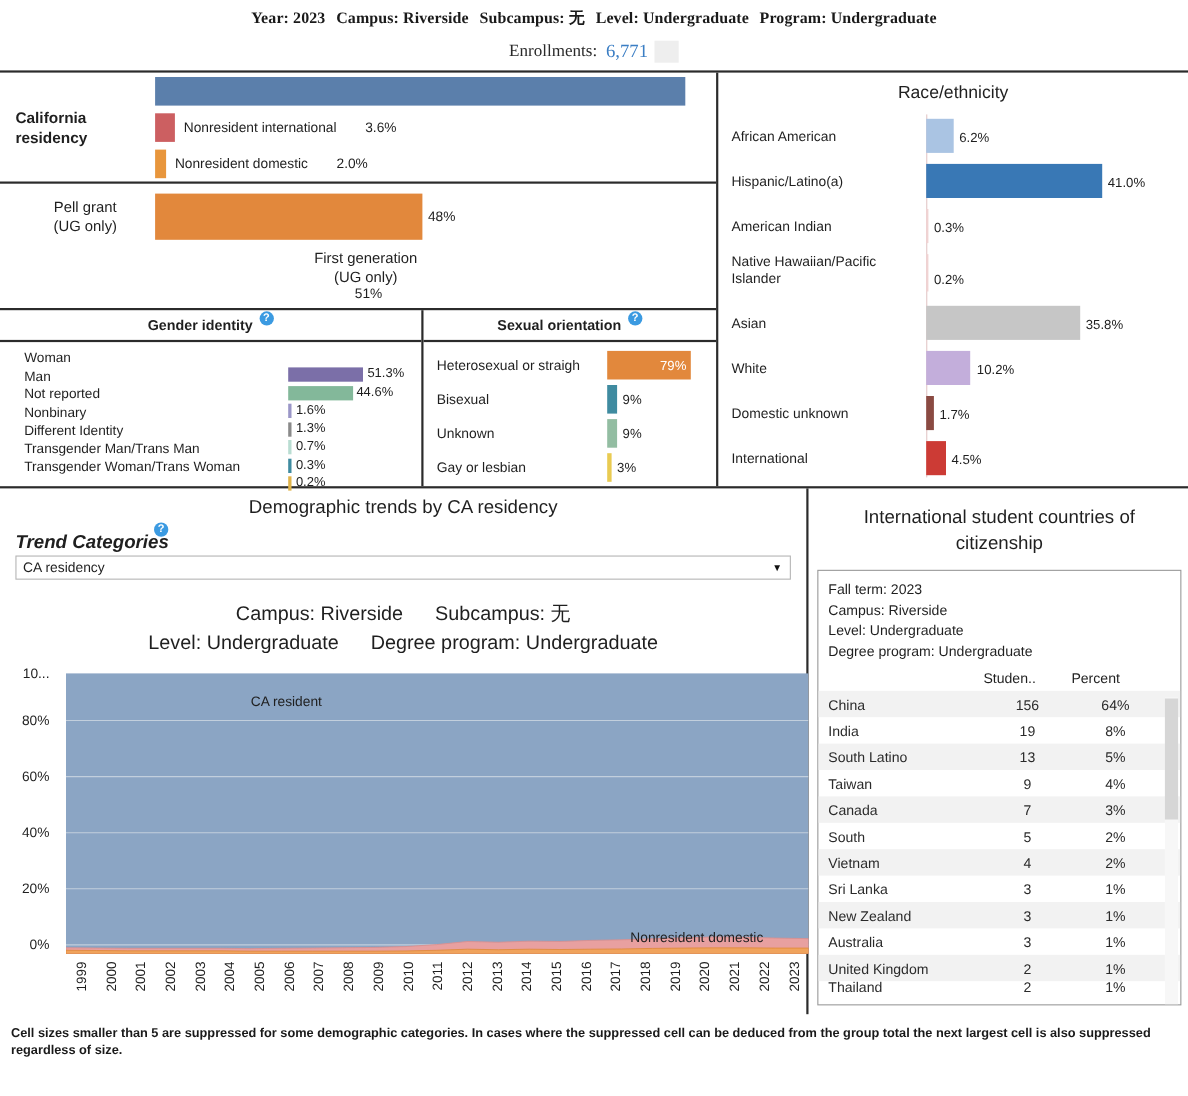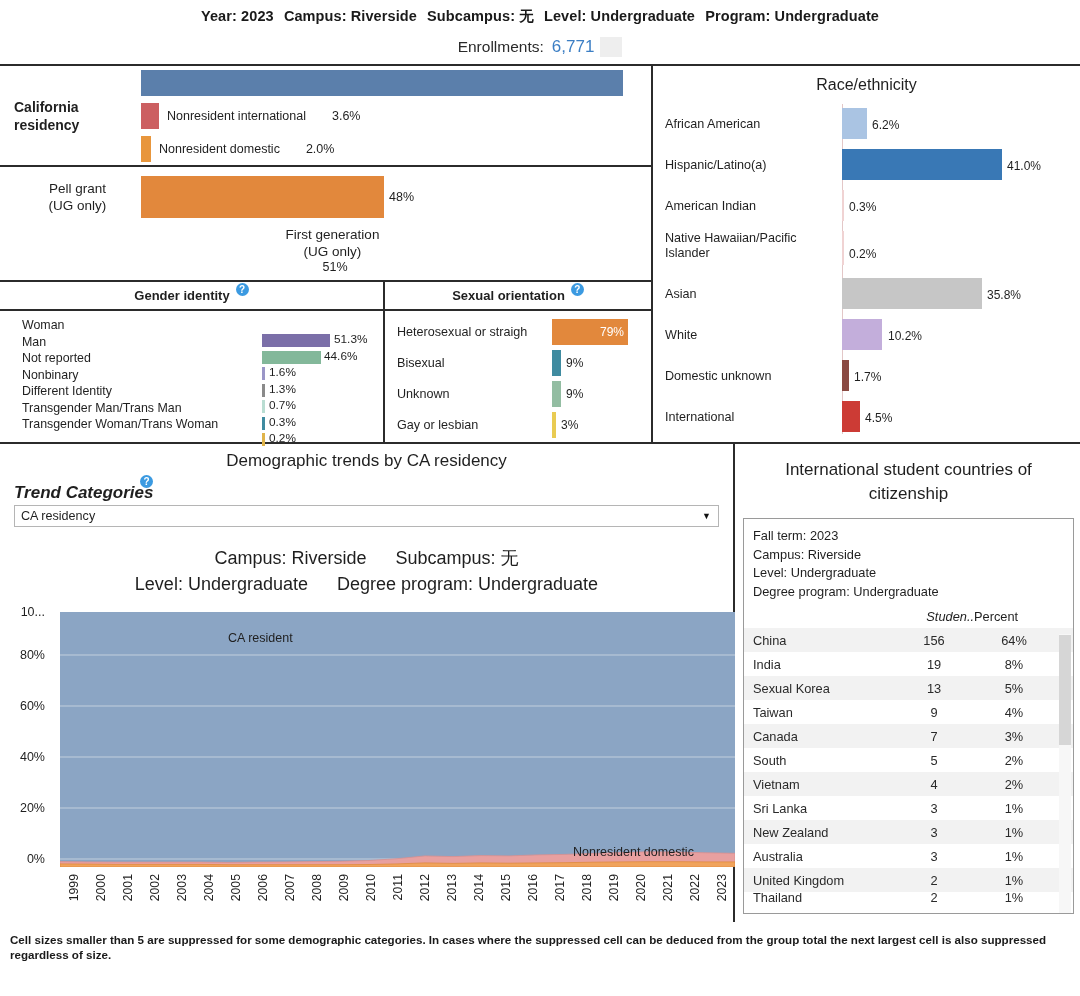--- a/index.html
+++ b/index.html
@@ -10,20 +10,21 @@
     font-family: "Liberation Sans", sans-serif;
     color: #222;
     overflow: hidden;
   }
 
   
   .header {
     width: 1080px;
     padding-top: 7px;
     text-align: center;
+    font-family: Liberation Serif, serif;
   }
   .header-filters {
     font-size: 14.5px;
     font-weight: 600;
     color: #1a1a1a;
     letter-spacing: .1px;
   }
   .header-filters span { margin: 0 3px; }
   .enroll-line {
     margin-top: 11px;
@@ -228,21 +229,21 @@
     margin-top: 12px;
     border: 1px solid #9a9a9a;
     height: 396px;
     padding: 8px 0 0 0;
     overflow: hidden;
     position: relative;
   }
   .intl-meta { font-size: 12.8px; color: #1f1f1f; line-height: 18.5px; padding-left: 9px; }
   .intl-thead { display: flex; font-size: 12.8px; color: #1f1f1f; padding: 8px 0 4px 0; }
   .th-country { width: 150px; }
-  .th-num { width: 80px; text-align: right; font-style: italic; }
+  .th-num { width: 80px; text-align: left; }
   .th-pct { width: 80px; }
   .intl-tbody { position: relative; }
   .intl-row { display: flex; height: 24px; align-items: center; font-size: 12.8px; color: #2a2a2a; }
   .intl-row.odd { background: #f2f2f2; }
   .td-country { width: 150px; padding-left: 9px; }
   .td-num { width: 80px; text-align: center; }
   .td-pct { width: 80px; text-align: center; }
   .intl-scroll {
     position: absolute; right: 2px; top: 0; width: 12px; height: 100%;
     background: #f7f7f7;
@@ -616,21 +617,21 @@
           <div class="td-country">China</div>
           <div class="td-num">156</div>
           <div class="td-pct">64%</div>
         </div>
         <div class="intl-row">
           <div class="td-country">India</div>
           <div class="td-num">19</div>
           <div class="td-pct">8%</div>
         </div>
         <div class="intl-row odd">
-          <div class="td-country">Sexual Korea</div>
+          <div class="td-country">South Latino</div>
           <div class="td-num">13</div>
           <div class="td-pct">5%</div>
         </div>
         <div class="intl-row">
           <div class="td-country">Taiwan</div>
           <div class="td-num">9</div>
           <div class="td-pct">4%</div>
         </div>
         <div class="intl-row odd">
           <div class="td-country">Canada</div>

